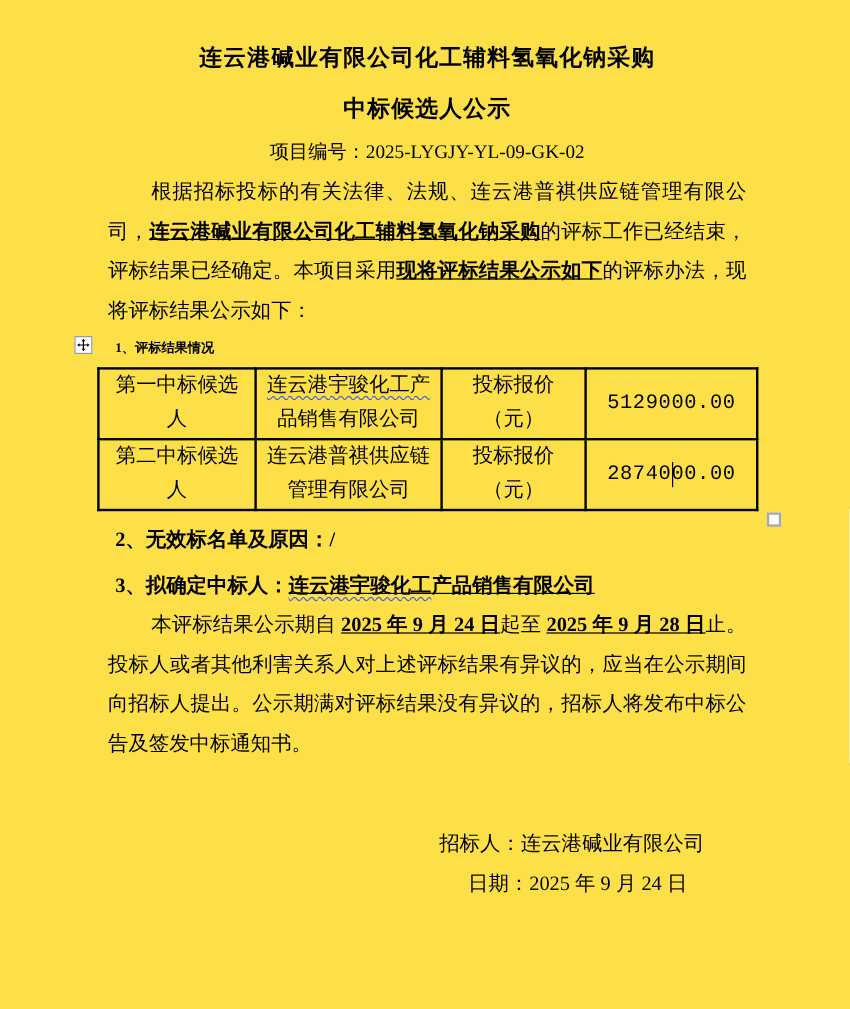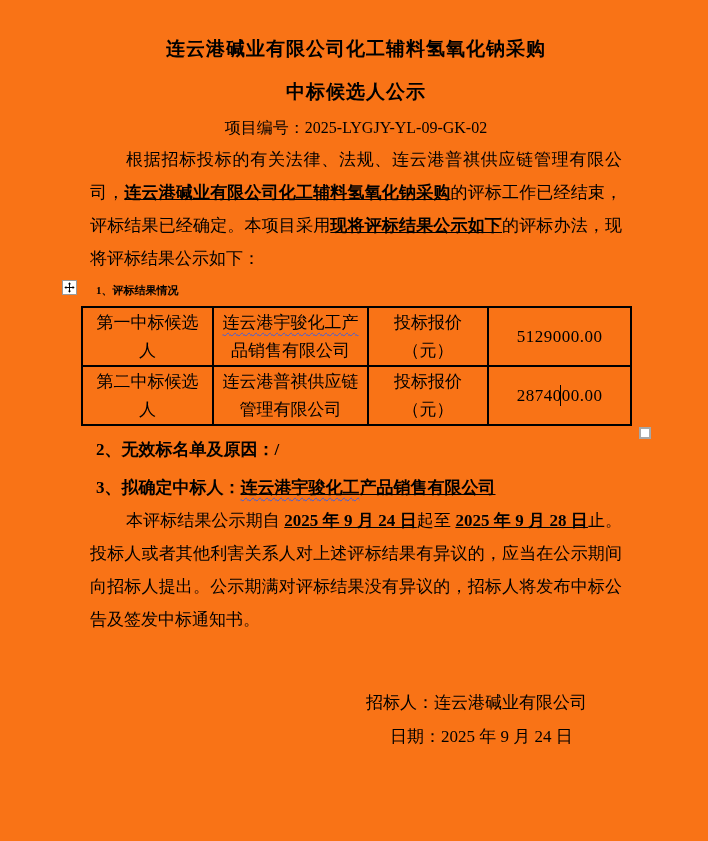--- a/index.html
+++ b/index.html
@@ -1,19 +1,19 @@
 <!DOCTYPE html>
 <html><head>
 <meta charset="utf-8">
 <style>
   html,body{margin:0;padding:0;background:#fff;}
   .page{
     position:relative;
     width:708px;height:841px;
-    background:#f97316;color:#000;
+    background:#fde047;color:#000;
     font-family:"Liberation Serif","DejaVu Serif",serif;
     overflow:hidden;
   }
   .content{position:absolute;left:90px;top:36px;width:532px;}
 
   .title1{font-size:19px;font-weight:bold;text-align:center;line-height:25px;margin:0 0 19px 0;letter-spacing:1px;}
   .title2{font-size:19px;font-weight:bold;text-align:center;line-height:24px;margin:0 0 13px 0;letter-spacing:1px;}
   .project-line{font-size:16px;text-align:center;line-height:22px;margin:0 0 4px 0;}
 
   .para{font-size:17px;line-height:33px;text-align:justify;text-indent:36px;margin:2px 0 0 0;}
@@ -22,21 +22,21 @@
 
   .sec-heading{font-size:11px;font-weight:bold;line-height:26px;margin:2px 0 2px 6px;position:relative;}
   .sec-line{font-size:17px;font-weight:bold;line-height:28px;margin:10px 0 0 6px;}
 
   .move-handle{
     position:absolute;left:-34px;top:3px;width:15px;height:15px;
     border:1px solid #9a9a9a;background:#fff;
     display:flex;align-items:center;justify-content:center;box-sizing:border-box;
   }
   .table-wrap{position:relative;margin-top:3px;}
-  table.results{border-collapse:collapse;table-layout:fixed;margin-left:-9px;width:549px;}
+  table.results{border-collapse:collapse;table-layout:fixed;margin-left:-9px;width:549px;font-family:Liberation Mono, monospace;}
   table.results td{
     border:2px solid #000;text-align:center;vertical-align:middle;
     font-size:17px;line-height:28px;height:57px;padding:0 6px;
     overflow:hidden;
   }
   td.price-cell{position:relative;font-size:17px;letter-spacing:0.5px;}
   .caret{position:absolute;left:50%;top:18px;width:1px;height:21px;background:#000;}
   .resize-handle{
     position:absolute;left:549px;bottom:-13px;width:8px;height:8px;
     background:#fff;border:2px solid #a8a8a8;

